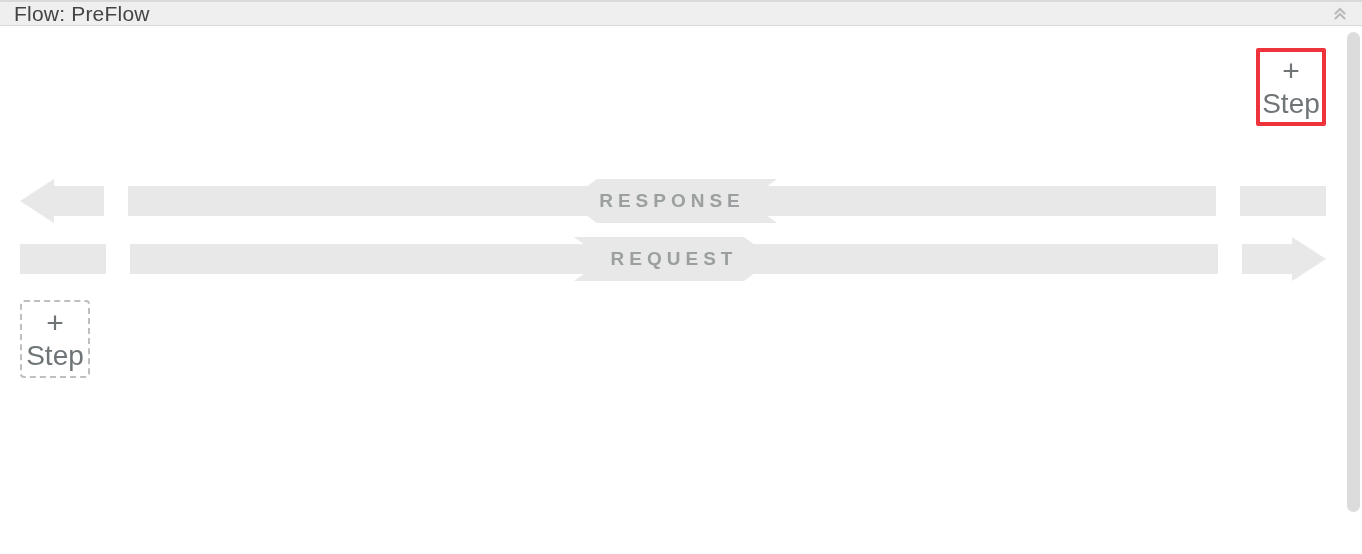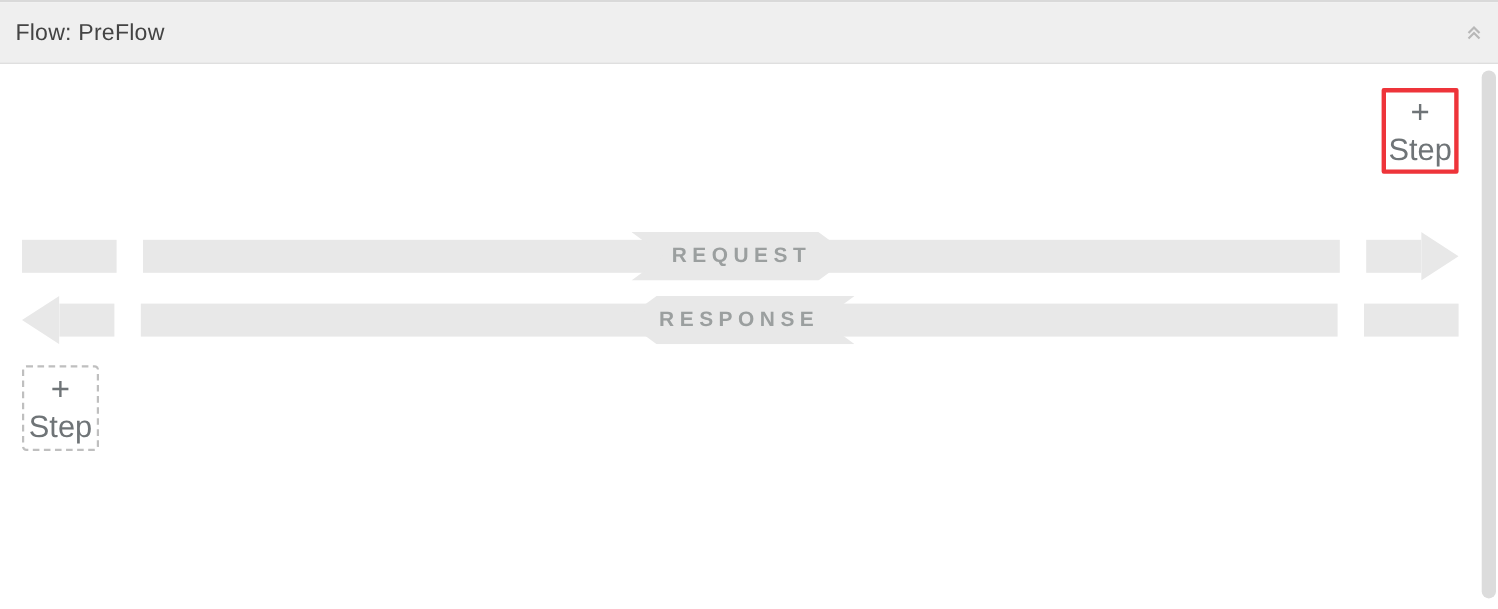--- a/index.html
+++ b/index.html
@@ -9,21 +9,21 @@
     font-family: "Helvetica Neue", Helvetica, Arial, sans-serif;
     background: #ffffff;
     overflow: hidden;
   }
   .panel {
     width: 100%; height: 100%;
     display: flex; flex-direction: column;
     border-top: 2px solid #d9d9d9;
   }
   .panel-header {
-    height: 56px;
+    height: 24px;
     background: #efefef;
     border-bottom: 1px solid #d9d9d9;
     display: flex; align-items: center; justify-content: space-between;
     padding: 0 10px 0 14px;
     color: #444;
   }
   .panel-title {
     font-size: 21px;
     font-weight: 400;
     letter-spacing: 0.2px;
@@ -139,59 +139,59 @@
       <div class="step-row-top">
         <div class="step-btn highlight">
           <div class="step-plus">+</div>
           <div class="step-label">Step</div>
         </div>
       </div>
 
       <div class="flows">
 
         <div class="flow">
+          <span class="arrow-left">
+            <svg width="34" height="44" viewBox="0 0 34 44">
+              <polygon points="34,0 0,22 34,44" fill="#e8e8e8"></polygon>
+            </svg>
+          </span>
+          <div class="bar short" style="width:50px"></div>
+          <div class="gap"></div>
+          <div class="bar main">
+            <div class="flow-label-chevron">
+              <svg width="210" height="44" viewBox="0 0 210 44">
+                <polygon points="30,0 210,0 180,22 210,44 30,44 0,22" fill="#e8e8e8"></polygon>
+              </svg>
+              <div class="flow-text">RESPONSE</div>
+            </div>
+          </div>
+          <div class="gap"></div>
+          <div class="bar short"></div>
+        </div>
+
+        <div class="flow">
           <div class="bar short"></div>
           <div class="gap"></div>
           <div class="bar main">
             <div class="flow-label-chevron">
               <svg width="200" height="44" viewBox="0 0 200 44">
                 <polygon points="0,0 170,0 200,22 170,44 0,44 30,22" fill="#e8e8e8"></polygon>
               </svg>
               <div class="flow-text">REQUEST</div>
             </div>
           </div>
           <div class="gap"></div>
           <div class="bar short" style="width:50px"></div>
           <span class="arrow-right">
             <svg width="34" height="44" viewBox="0 0 34 44">
               <polygon points="0,0 34,22 0,44" fill="#e8e8e8"></polygon>
             </svg>
           </span>
         </div>
 
-        <div class="flow">
-          <span class="arrow-left">
-            <svg width="34" height="44" viewBox="0 0 34 44">
-              <polygon points="34,0 0,22 34,44" fill="#e8e8e8"></polygon>
-            </svg>
-          </span>
-          <div class="bar short" style="width:50px"></div>
-          <div class="gap"></div>
-          <div class="bar main">
-            <div class="flow-label-chevron">
-              <svg width="210" height="44" viewBox="0 0 210 44">
-                <polygon points="30,0 210,0 180,22 210,44 30,44 0,22" fill="#e8e8e8"></polygon>
-              </svg>
-              <div class="flow-text">RESPONSE</div>
-            </div>
-          </div>
-          <div class="gap"></div>
-          <div class="bar short"></div>
-        </div>
-
       </div>
 
       <div class="step-row-bottom">
         <div class="step-btn ghost">
           <div class="step-plus">+</div>
           <div class="step-label">Step</div>
         </div>
       </div>
 
     </div>

